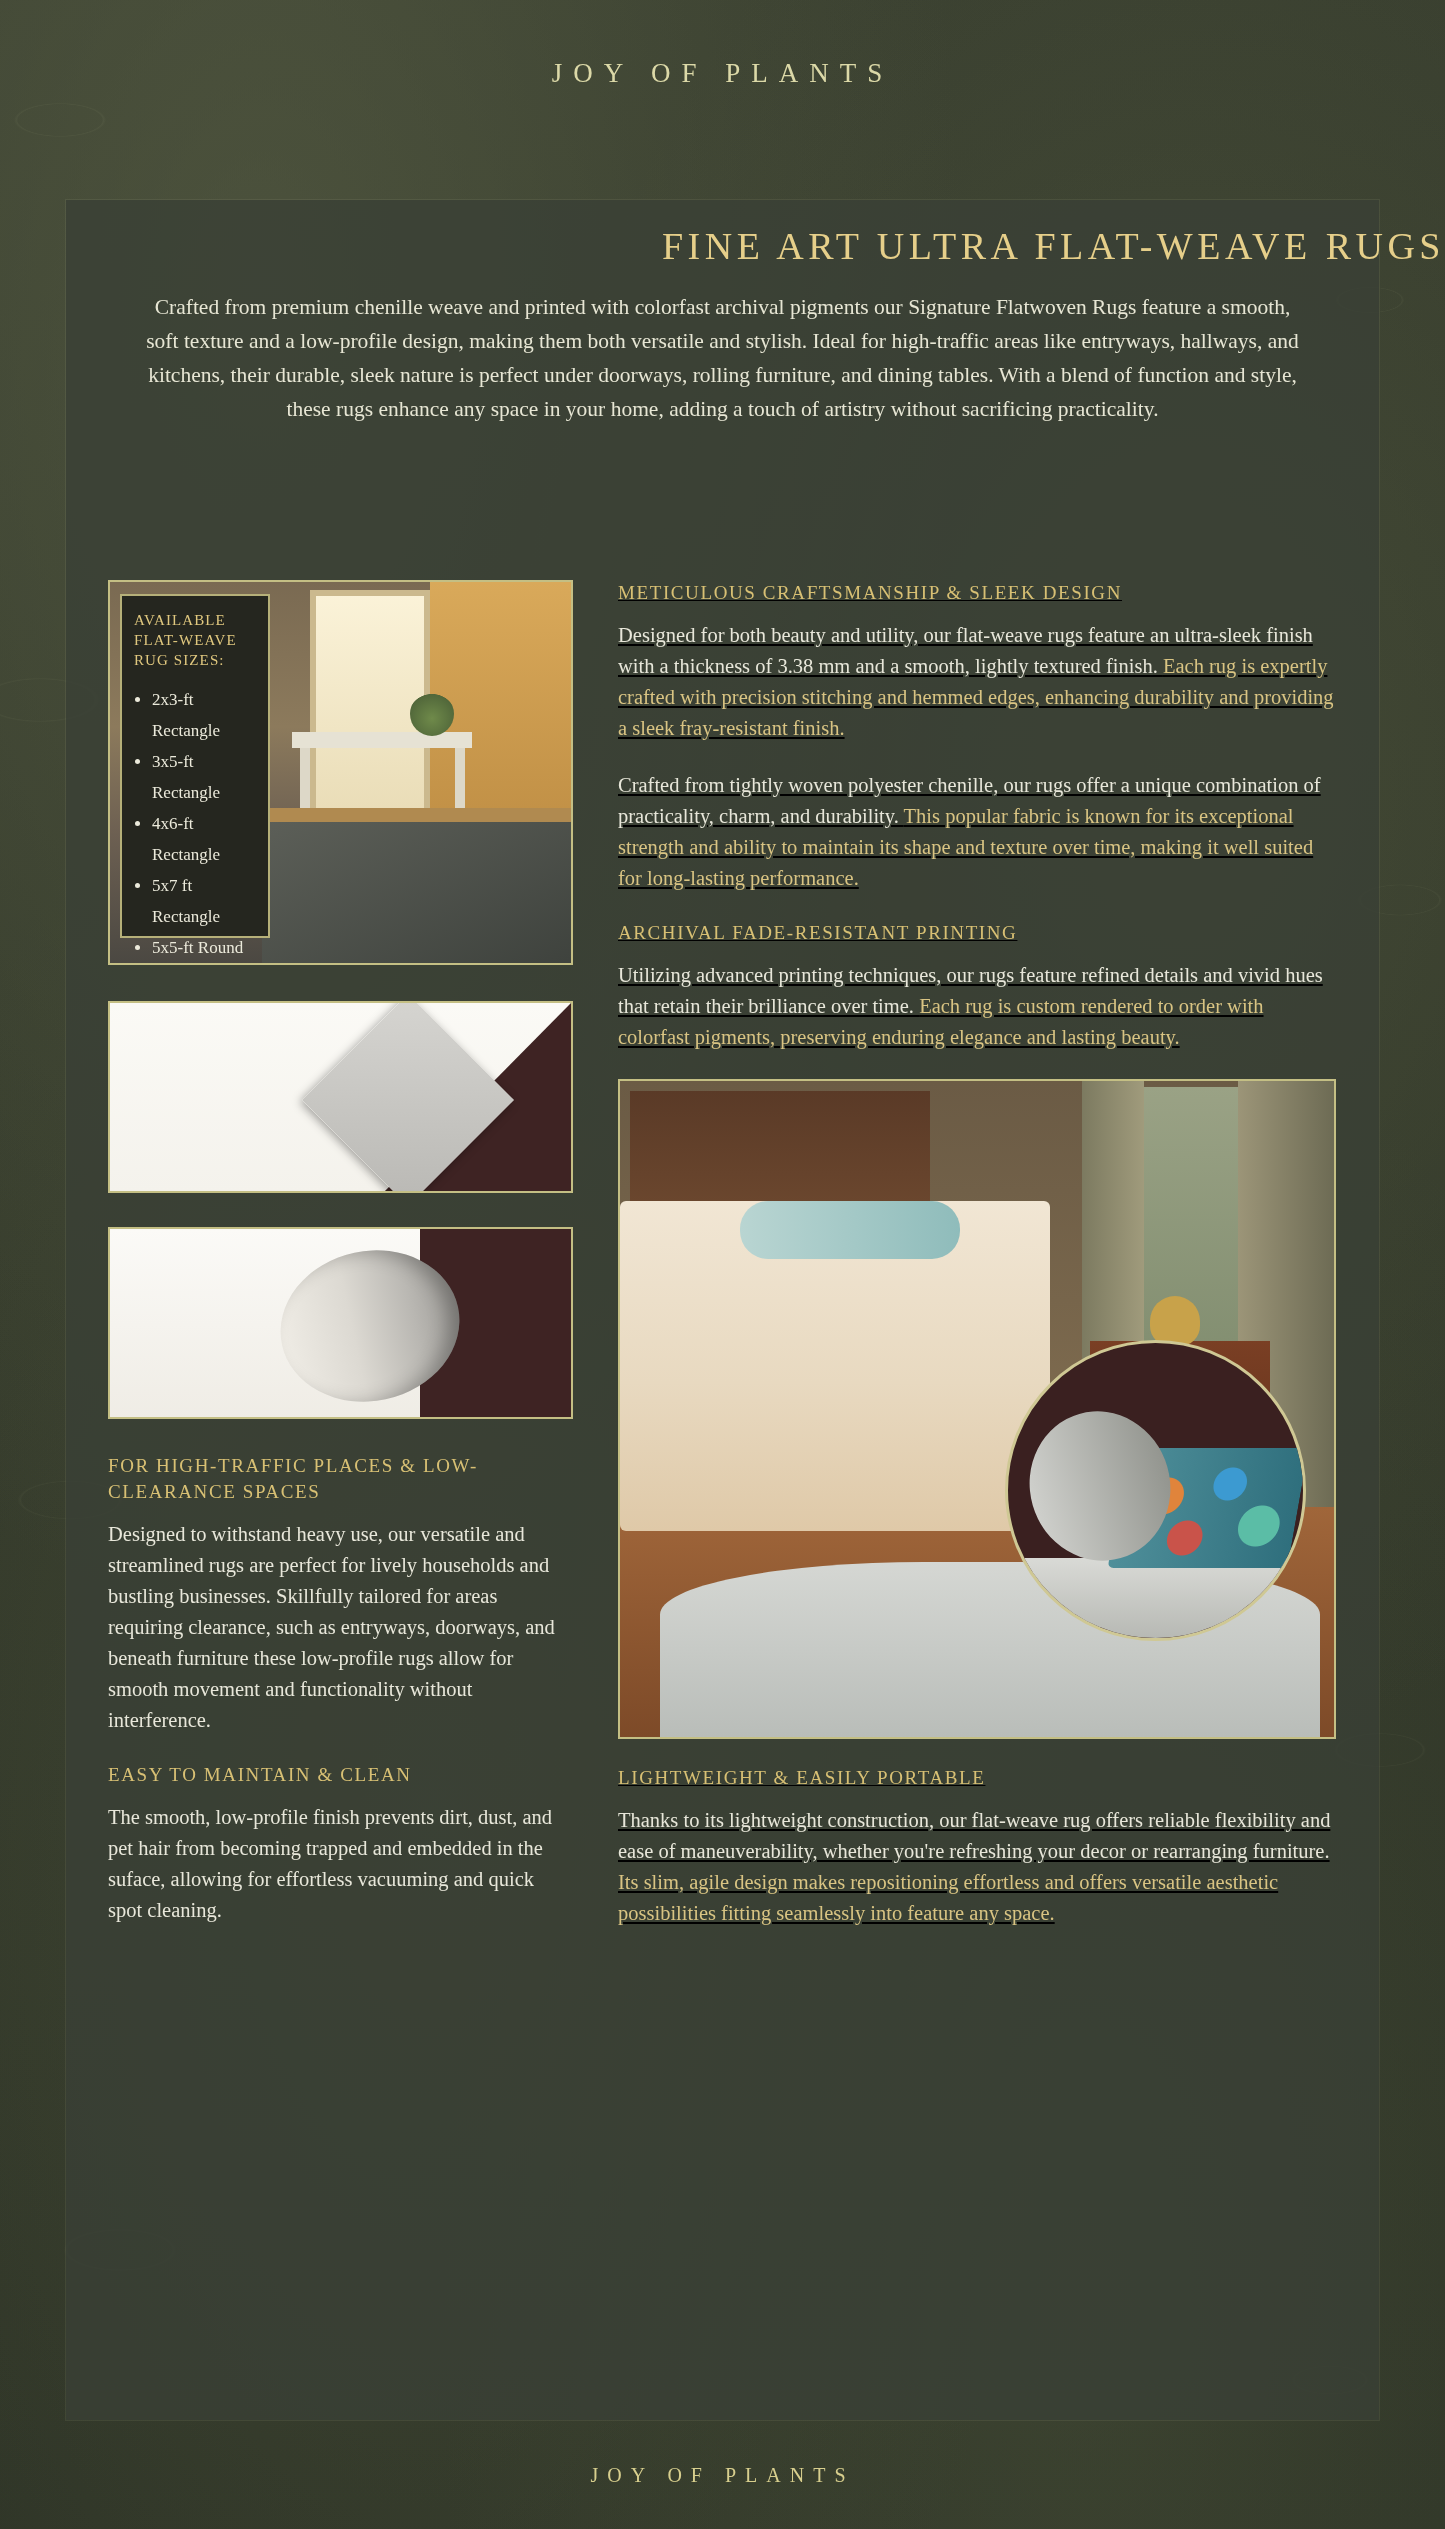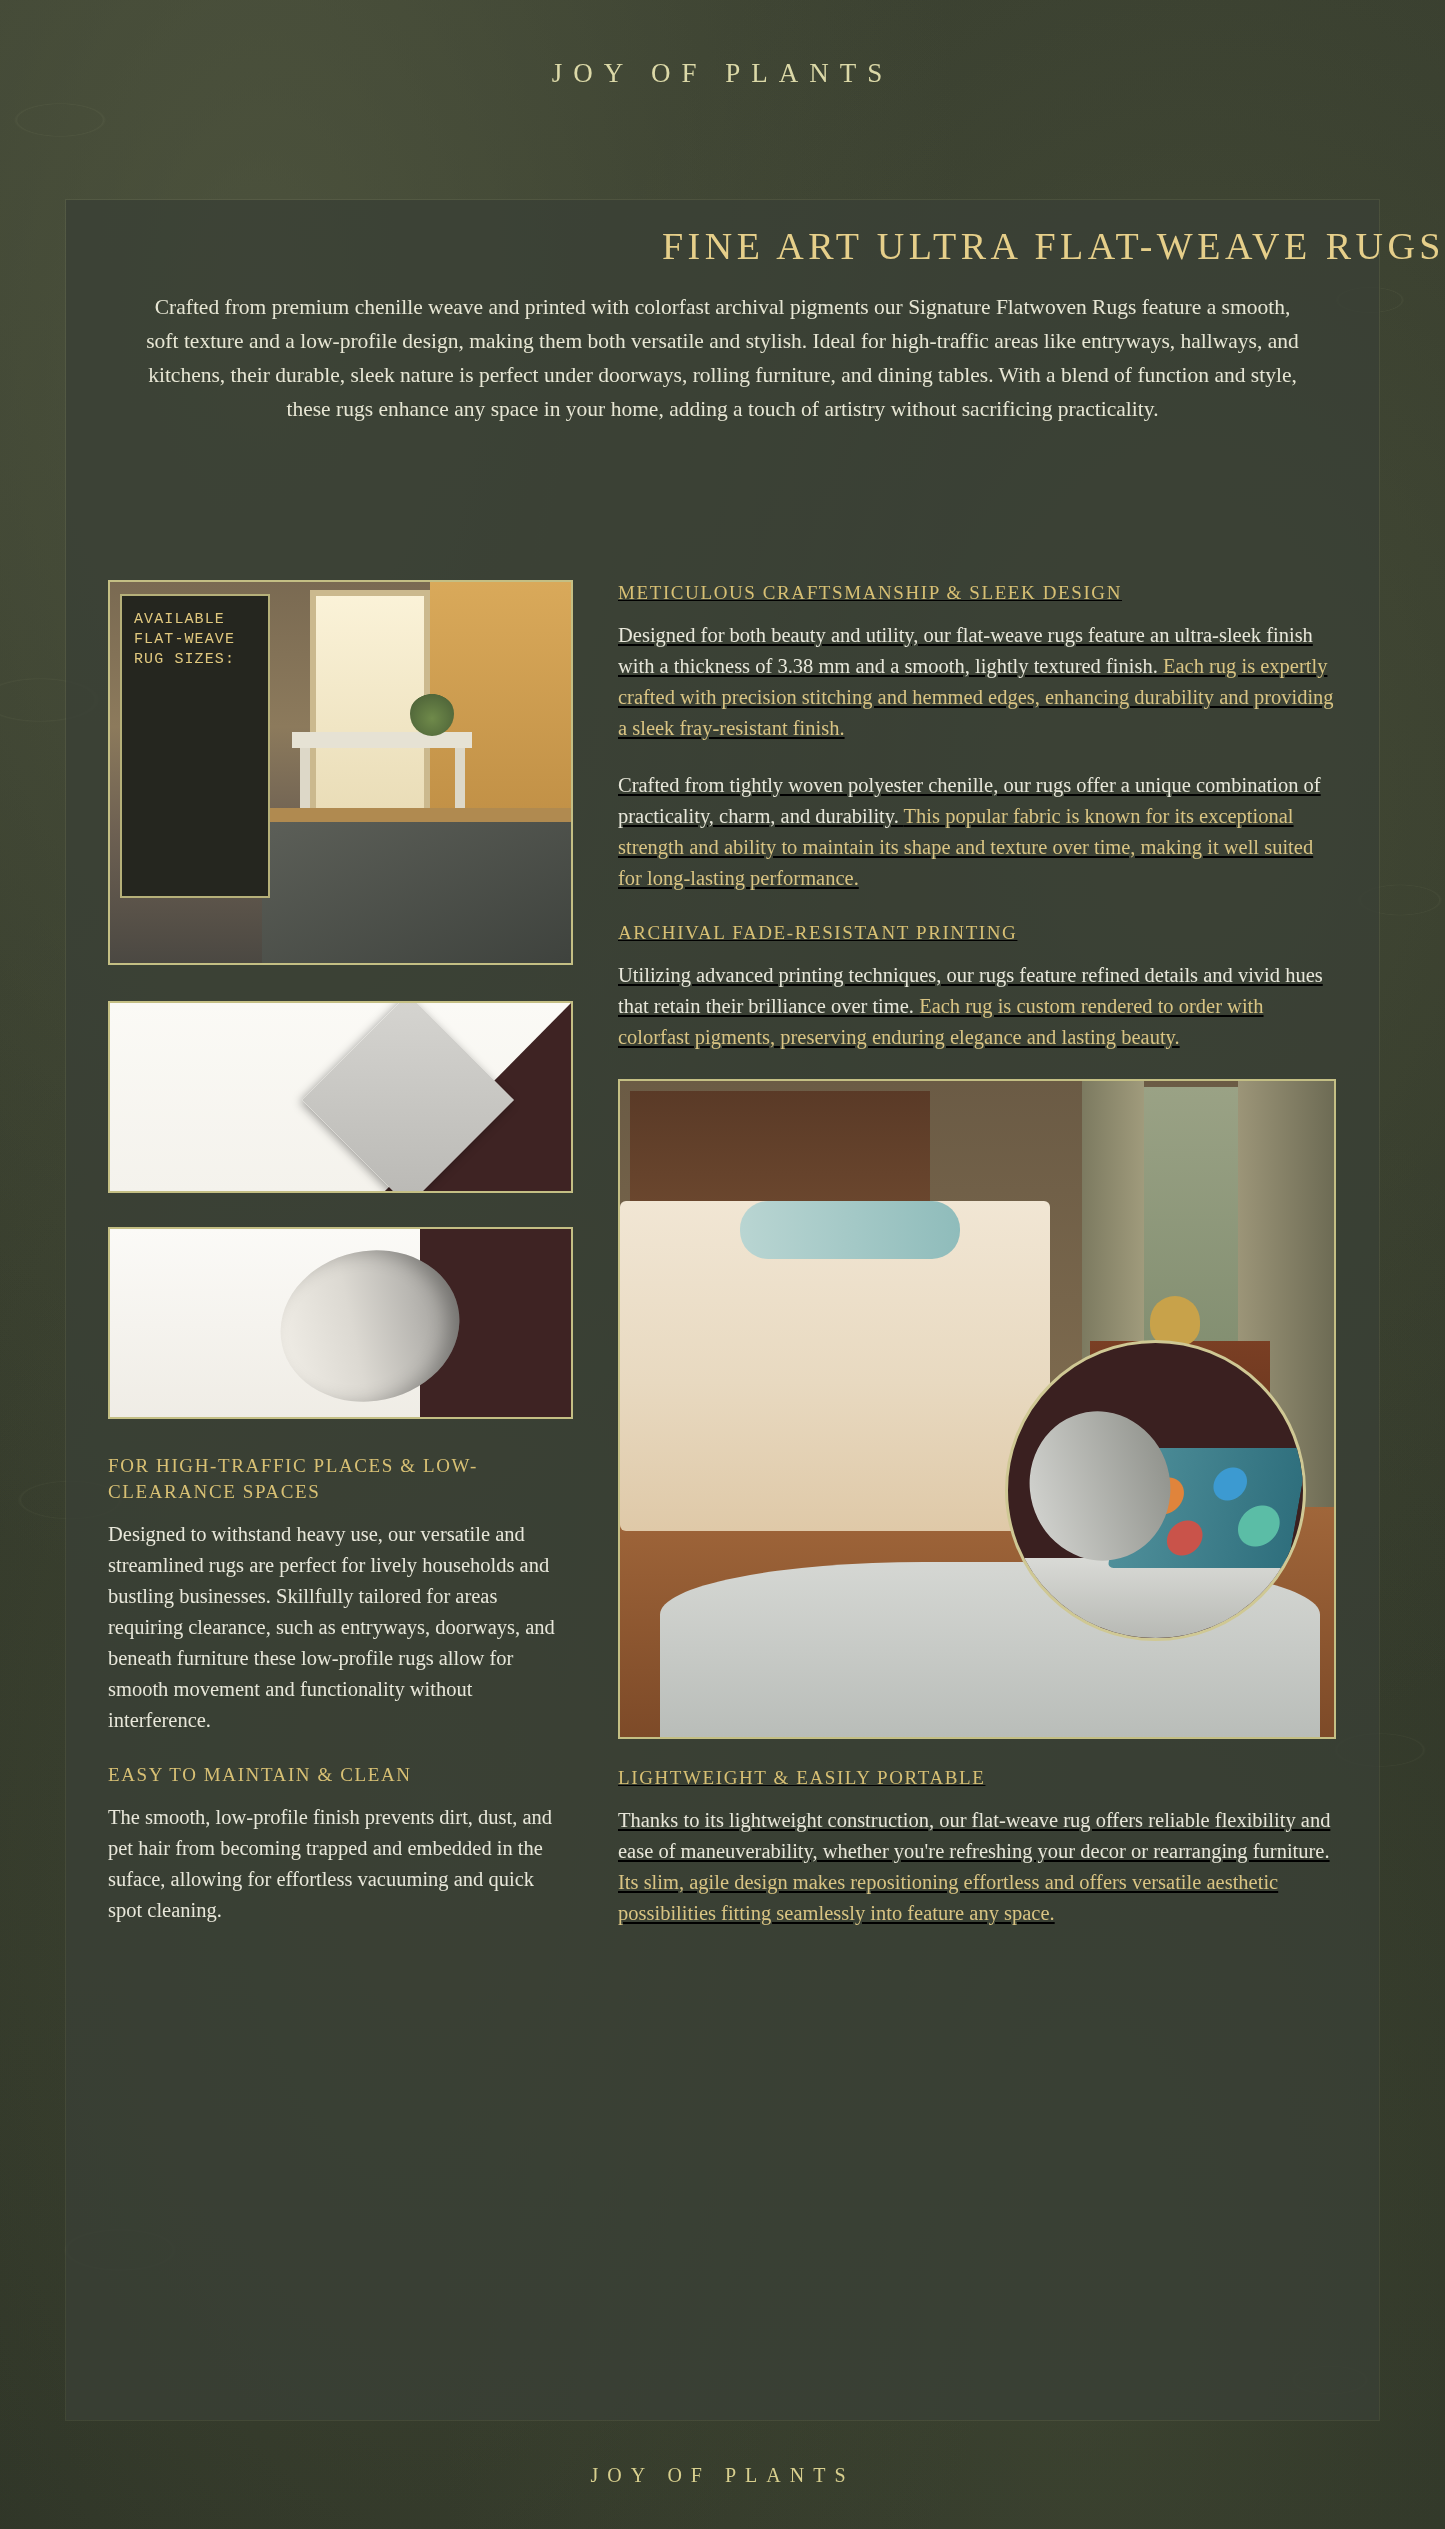--- a/index.html
+++ b/index.html
@@ -161,26 +161,25 @@
     position: absolute; left: 152px; top: 240px; width: 313px; height: 145px;
     background: linear-gradient(to bottom right, #5c5f58, #3e423d);
   }
   .sizes-photo .floor {
     position: absolute; left: 152px; top: 226px; width: 313px; height: 20px;
     background: #b08a50;
   }
   .sizes-card {
     position: absolute;
     left: 10px; top: 12px;
-    width: 150px; height: 304px;
+    width: 150px; height: 344px;
     background: #25261f;
     border: 2px solid #b6b079;
     padding: 14px 12px;
     box-sizing: border-box;
-    font-family: Liberation Mono, monospace;
   }
   .sizes-title {
     color: #e0c87f;
     font-size: 15px;
     letter-spacing: 1.1px;
     line-height: 20px;
     margin-bottom: 14px;
   }
   .sizes-list {
     margin: 0;
@@ -364,20 +363,28 @@
       <div class="wall"></div>
       <div class="door"></div>
       <div class="table"></div>
       <div class="table-legs"></div>
       <div class="plant"></div>
       <div class="floor"></div>
       <div class="rug"></div>
 
       <div class="sizes-card">
         <div class="sizes-title">AVAILABLE FLAT-WEAVE RUG SIZES:</div>
+        <ul class="sizes-list">
+          <li>2x3-ft Rectangle</li>
+          <li>3x5-ft Rectangle</li>
+          <li>4x6-ft Rectangle</li>
+          <li>5x7 ft Rectangle</li>
+          <li>5x5-ft Round</li>
+          <li>2.5x8-ft Runner</li>
+        </ul>
       </div>
     </div>
 
     <div class="img-frame rug-corner">
       <div class="dark-corner"></div>
       <div class="flap"></div>
     </div>
 
     <div class="img-frame rug-roll">
       <div class="sheet"></div>

